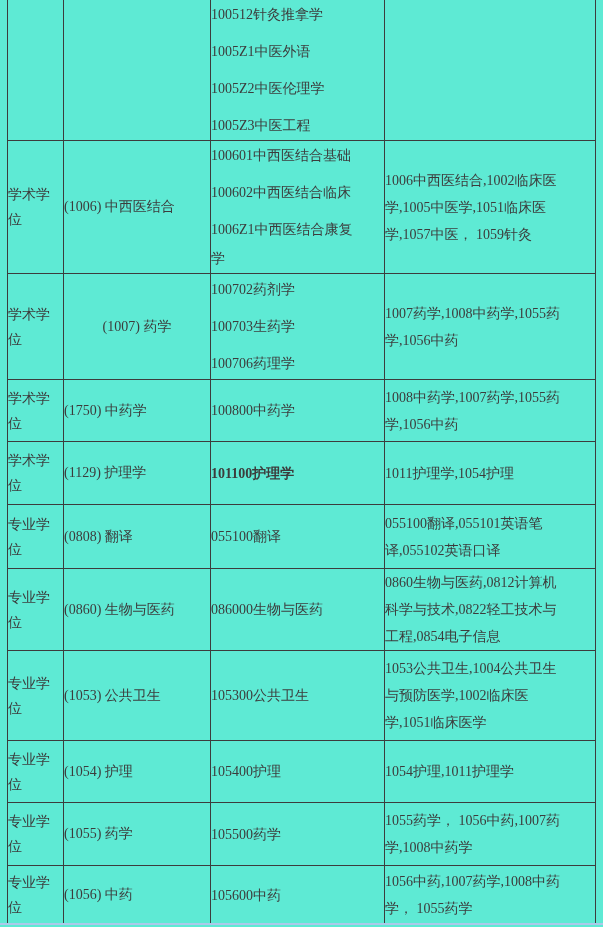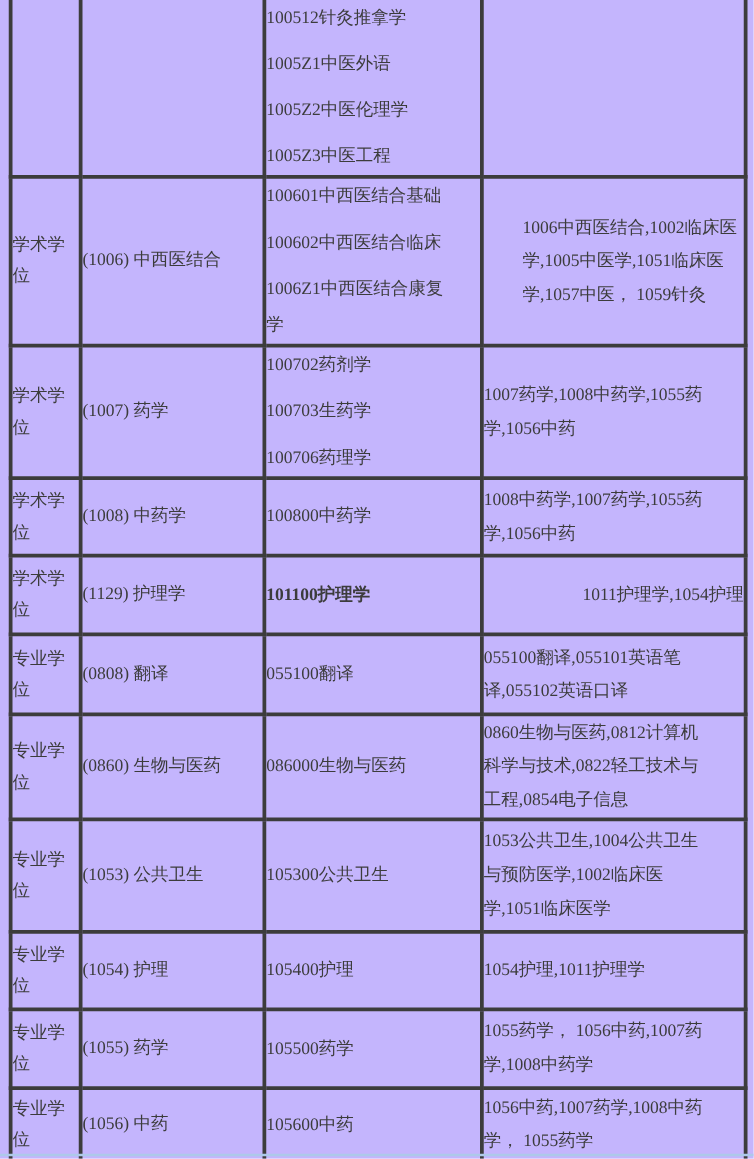--- a/index.html
+++ b/index.html
@@ -20,21 +20,21 @@
     position: absolute;
     left: 7px;
     top: 0;
     width: 588px;
     border-collapse: collapse;
     table-layout: fixed;
     border: 1px solid #3c3c3c;
     border-top: none;
   }
   table.doc-table td {
-    border: 3px solid #14b8a6;
+    border: 1px solid #14b8a6;
     vertical-align: middle;
     padding: 0;
     font-size: 14px;
     overflow: hidden;
   }
   table.doc-table tr:first-child td {
     border-top: none;
   }
   td.col-degree {
     padding-left: 25px;
@@ -68,21 +68,21 @@
     position: absolute;
     left: 0;
     top: 923px;
     width: 603px;
     height: 2px;
   }
 </style>
 </head>
 <body>
 
-<div id="stage" style="background: #c4b5fd; color: rgb(60, 60, 60);">
+<div id="stage" style="background: #5eead4; color: rgb(60, 60, 60);">
   <table class="doc-table" style="border-color: rgb(60, 60, 60);">
     <colgroup>
       <col style="width:56px">
       <col style="width:147px">
       <col style="width:174px">
       <col style="width:211px">
     </colgroup>
     <tbody>
       <tr style="height:140px">
         <td class="col-degree" style="border-top: none; border-right-color: rgb(60, 60, 60); border-bottom-color: rgb(60, 60, 60); border-left-color: rgb(60, 60, 60);"></td>
@@ -97,51 +97,51 @@
       </tr>
       <tr style="height:132px">
         <td class="col-degree" style="border-color: rgb(60, 60, 60);">学术学位</td>
         <td class="col-discipline" style="border-color: rgb(60, 60, 60);">(1006) 中西医结合</td>
         <td class="col-majors" style="border-color: rgb(60, 60, 60);">
             <p>100601中西医结合基础</p>
             <p>100602中西医结合临床</p>
             <p>1006Z1中西医结合康复
 学</p>
           </td>
-        <td class="col-related" style="border-color: rgb(60, 60, 60); padding-left: 31px;">1006中西医结合,1002临床医
+        <td class="col-related" style="border-color: rgb(60, 60, 60);">1006中西医结合,1002临床医
 学,1005中医学,1051临床医
 学,1057中医， 1059针灸</td>
       </tr>
       <tr style="height:106px">
         <td class="col-degree" style="border-color: rgb(60, 60, 60);">学术学位</td>
-        <td class="col-discipline" style="border-color: rgb(60, 60, 60);">(1007) 药学</td>
+        <td class="col-discipline" style="border-color: rgb(60, 60, 60); text-align: center;">(1007) 药学</td>
         <td class="col-majors" style="border-color: rgb(60, 60, 60);">
             <p>100702药剂学</p>
             <p>100703生药学</p>
             <p>100706药理学</p>
           </td>
         <td class="col-related" style="border-color: rgb(60, 60, 60);">1007药学,1008中药学,1055药
 学,1056中药</td>
       </tr>
       <tr style="height:62px">
         <td class="col-degree" style="border-color: rgb(60, 60, 60);">学术学位</td>
-        <td class="col-discipline" style="border-color: rgb(60, 60, 60);">(1008) 中药学</td>
+        <td class="col-discipline" style="border-color: rgb(60, 60, 60);">(1750) 中药学</td>
         <td class="col-majors" style="border-color: rgb(60, 60, 60);">
             <p>100800中药学</p>
           </td>
         <td class="col-related" style="border-color: rgb(60, 60, 60); margin-left: 20px;">1008中药学,1007药学,1055药
 学,1056中药</td>
       </tr>
       <tr style="height:63px">
         <td class="col-degree" style="border-color: rgb(60, 60, 60);">学术学位</td>
         <td class="col-discipline" style="border-color: rgb(60, 60, 60);">(1129) 护理学</td>
         <td class="col-majors" style="border-color: rgb(60, 60, 60); font-weight: bold;">
             <p>101100护理学</p>
           </td>
-        <td class="col-related" style="border-color: rgb(60, 60, 60); text-align: right;">1011护理学,1054护理</td>
+        <td class="col-related" style="border-color: rgb(60, 60, 60);">1011护理学,1054护理</td>
       </tr>
       <tr style="height:64px">
         <td class="col-degree" style="border-color: rgb(60, 60, 60);">专业学位</td>
         <td class="col-discipline" style="border-color: rgb(60, 60, 60);">(0808) 翻译</td>
         <td class="col-majors" style="border-color: rgb(60, 60, 60);">
             <p>055100翻译</p>
           </td>
         <td class="col-related" style="border-color: rgb(60, 60, 60);">055100翻译,055101英语笔
 译,055102英语口译</td>
       </tr>

